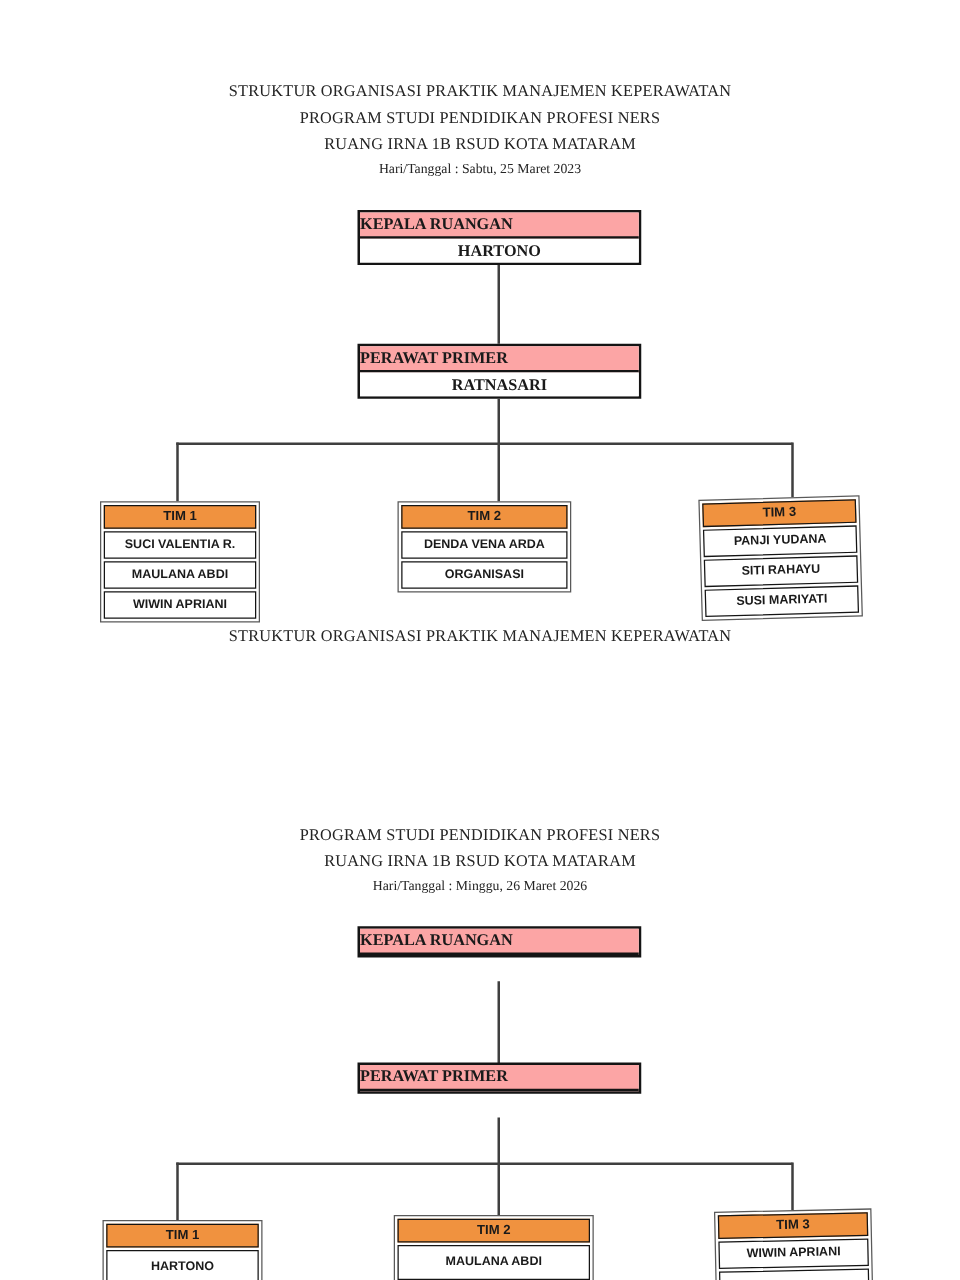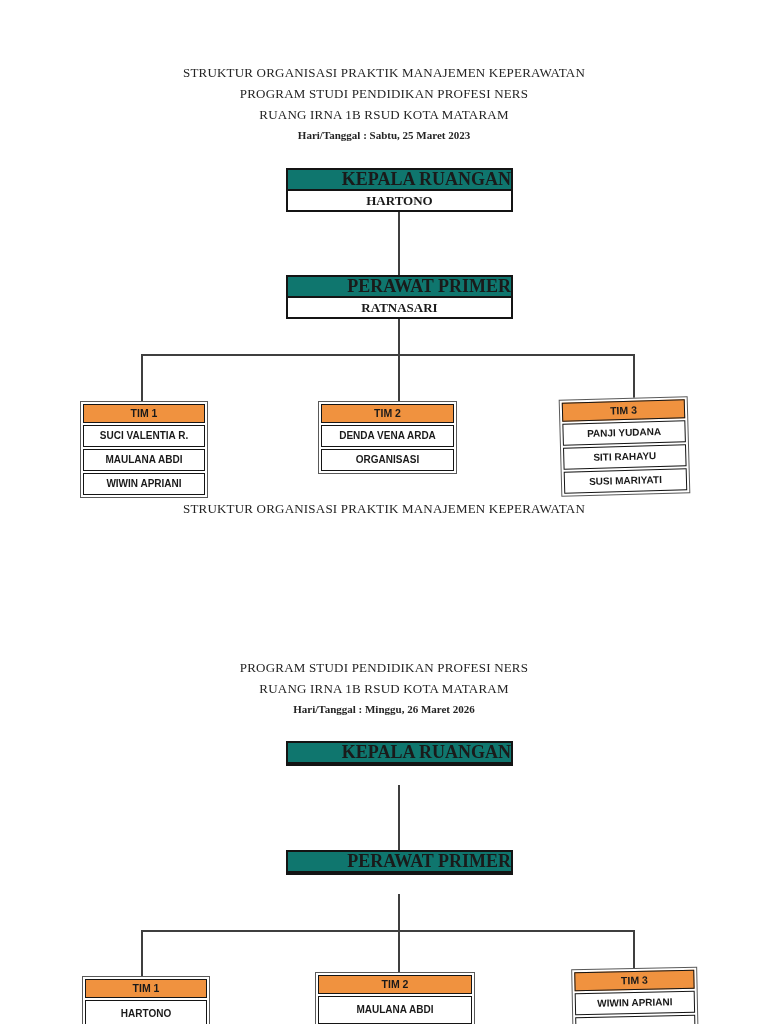--- a/index.html
+++ b/index.html
@@ -4,26 +4,26 @@
 <style>
   html,body{margin:0;padding:0;}
   body{
     width:768px;height:1024px;background:#ffffff;overflow:hidden;position:relative;
     font-family:"Liberation Serif", serif;color:#1c1c1c;
   }
   .abs{position:absolute;}
   
   .titleblock{left:0;right:0;text-align:center;z-index:1;}
   .tl{font-size:13px;line-height:21px;letter-spacing:0.2px;color:#242424;}
-  .dl{font-size:11px;line-height:21px;color:#242424;font-weight:bold;}
+  .dl{font-size:11px;line-height:21px;color:#242424;}
   
   .orgbox{width:227px;border:2px solid #141414;background:#fff;box-sizing:border-box;z-index:2;}
   .orgbox .hd{
-    background:#0f766e;border-bottom:2.5px solid #141414;
-    height:18.5px;line-height:18.5px;text-align:right;font-weight:bold;font-size:18px;color:#1a1a1a;
+    background:#fca5a5;border-bottom:2.5px solid #141414;
+    height:18.5px;line-height:18.5px;text-align:left;font-weight:bold;font-size:13px;color:#1a1a1a;
   }
   .orgbox .bd{
     height:19px;line-height:19px;text-align:center;font-weight:bold;font-size:13px;background:#fff;color:#1a1a1a;
   }
   
   .vline{width:1.5px;background:#3f3f3f;z-index:0;}
   .hline{height:1.5px;background:#3f3f3f;z-index:0;}
   
   .tim{
     background:#fff;border:1px solid #595959;padding:2px;box-sizing:border-box;z-index:3;

